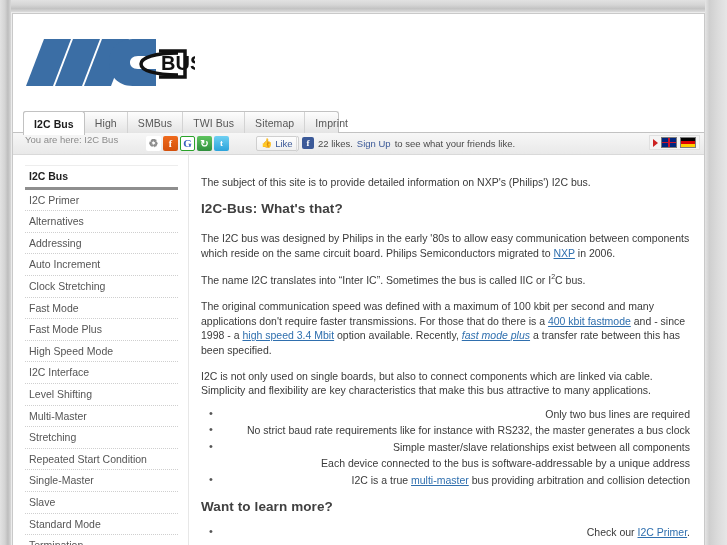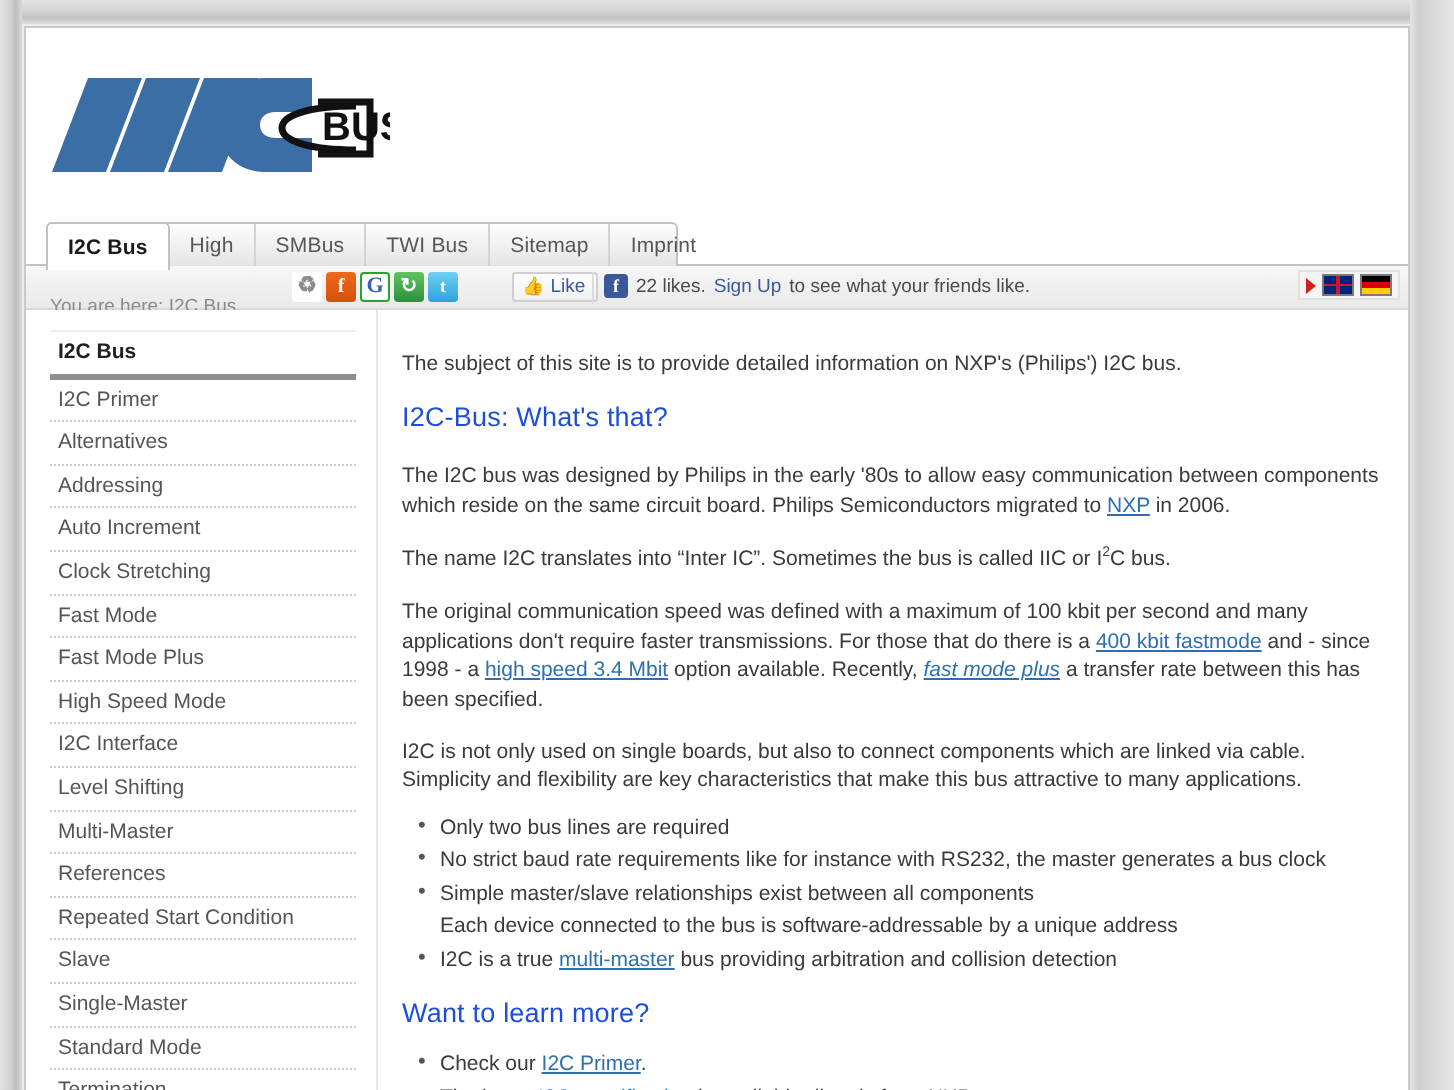--- a/index.html
+++ b/index.html
@@ -109,21 +109,21 @@
   
   #crumbbar {
     position: absolute;
     left: 0; top: 119px;
     width: 693px; height: 22px;
     background: linear-gradient(to bottom,#f7f7f7 0%,#efefef 55%,#e9e9e9 100%);
     border-bottom: 1px solid #d9d9d9;
   }
   #crumb-text {
     position: absolute;
-    left: 12px; top: 15px;
+    left: 12px; top: 1px;
     font-size: 9.5px;
     color: #8b8b8b;
     white-space: nowrap;
   }
   #share-icons {
     position: absolute;
     left: 133px; top: 3px;
     display: flex;
     gap: 2px;
     align-items: center;
@@ -241,28 +241,29 @@
     padding: 8px 16px 0 12px;
     font-size: 10.5px;
     color: #3a3a3a;
     line-height: 1.38;
     overflow: hidden;
   }
   #content p { margin: 12px 0 9px 0; }
   #content h2 {
     margin: 11px 0 8px 0;
     font-size: 13.5px;
-    font-weight: normal;
-    color: #1d4ed8;
+    font-weight: bold;
+    color: #404040;
     letter-spacing: .1px;
   }
   #content ul {
     margin: 0 0 9px 0;
     padding-left: 19px;
     list-style: none;
+    text-align: right;
   }
   #content li {
     position: relative;
     margin-bottom: 2px;
   }
   #content li.bulleted::before {
     content: "\2022";
     position: absolute;
     left: -11px; top: -1px;
     color: #555;
@@ -354,24 +355,24 @@
             <div class="nav-item">Alternatives</div>
             <div class="nav-item">Addressing</div>
             <div class="nav-item">Auto Increment</div>
             <div class="nav-item">Clock Stretching</div>
             <div class="nav-item">Fast Mode</div>
             <div class="nav-item">Fast Mode Plus</div>
             <div class="nav-item">High Speed Mode</div>
             <div class="nav-item">I2C Interface</div>
             <div class="nav-item">Level Shifting</div>
             <div class="nav-item">Multi-Master</div>
-            <div class="nav-item">References</div>
+            <div class="nav-item">Stretching</div>
             <div class="nav-item">Repeated Start Condition</div>
+            <div class="nav-item">Single-Master</div>
             <div class="nav-item">Slave</div>
-            <div class="nav-item">Single-Master</div>
             <div class="nav-item">Standard Mode</div>
             <div class="nav-item">Termination</div>
           </div>
 
       </div>
 
       <div id="content">
 
         <p>The subject of this site is to provide detailed information on NXP's (Philips') I2C bus.</p>
 

